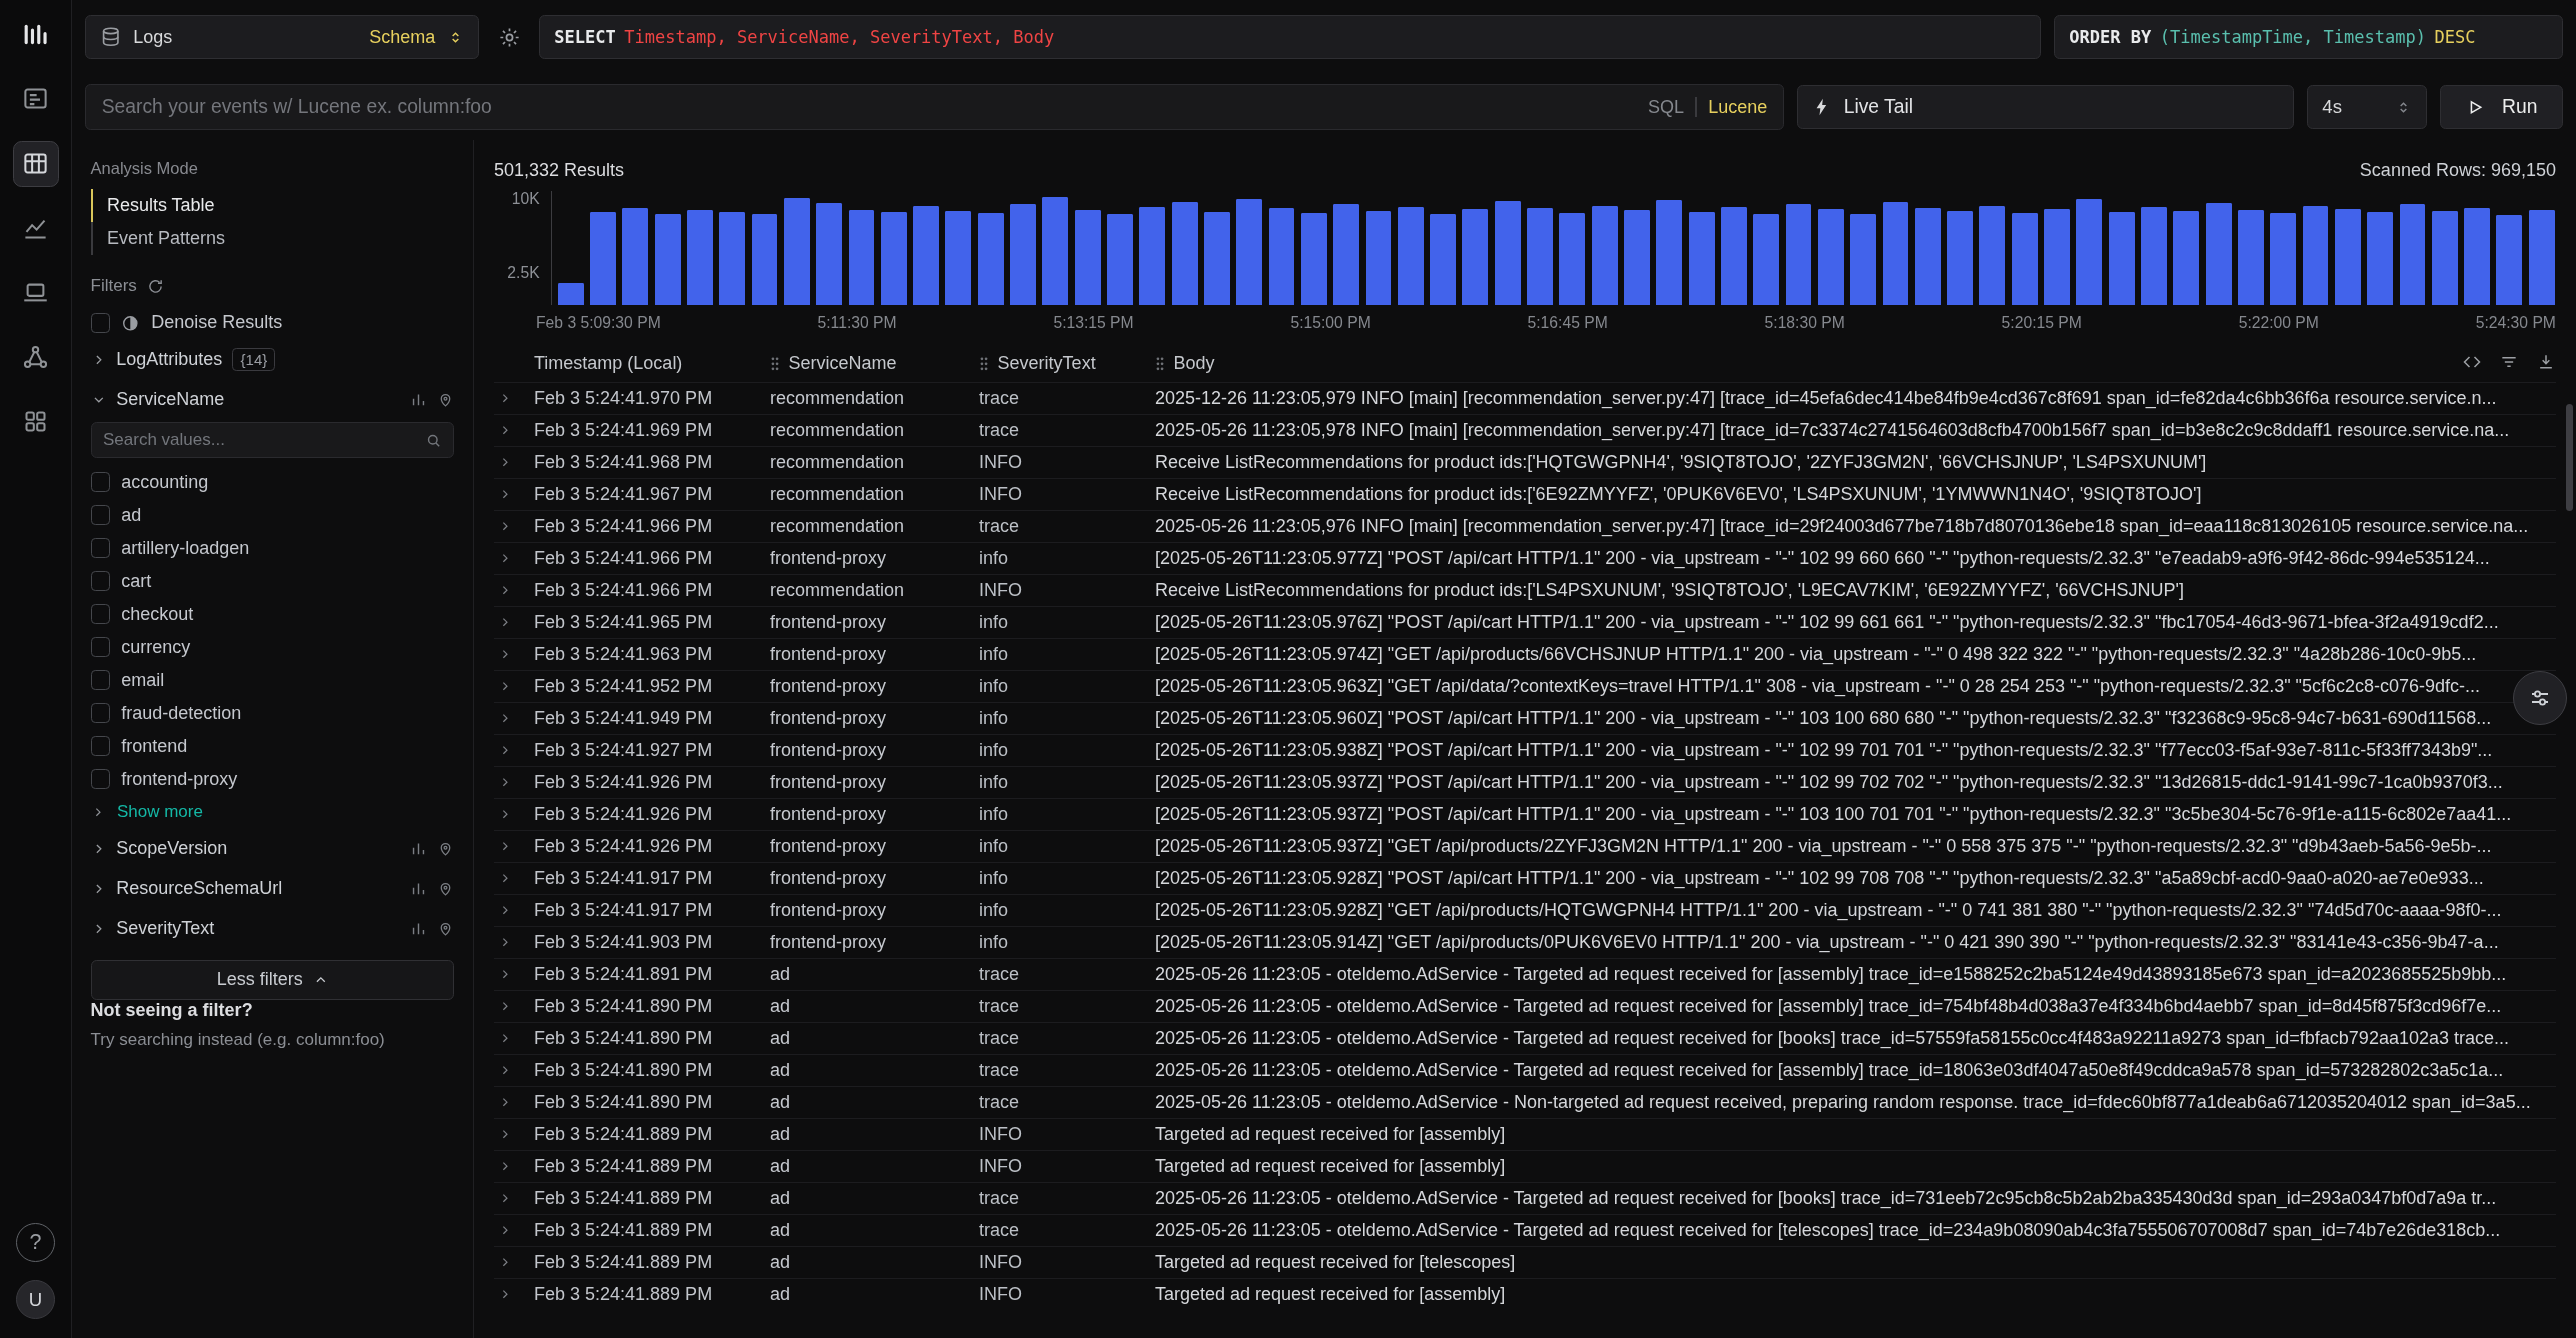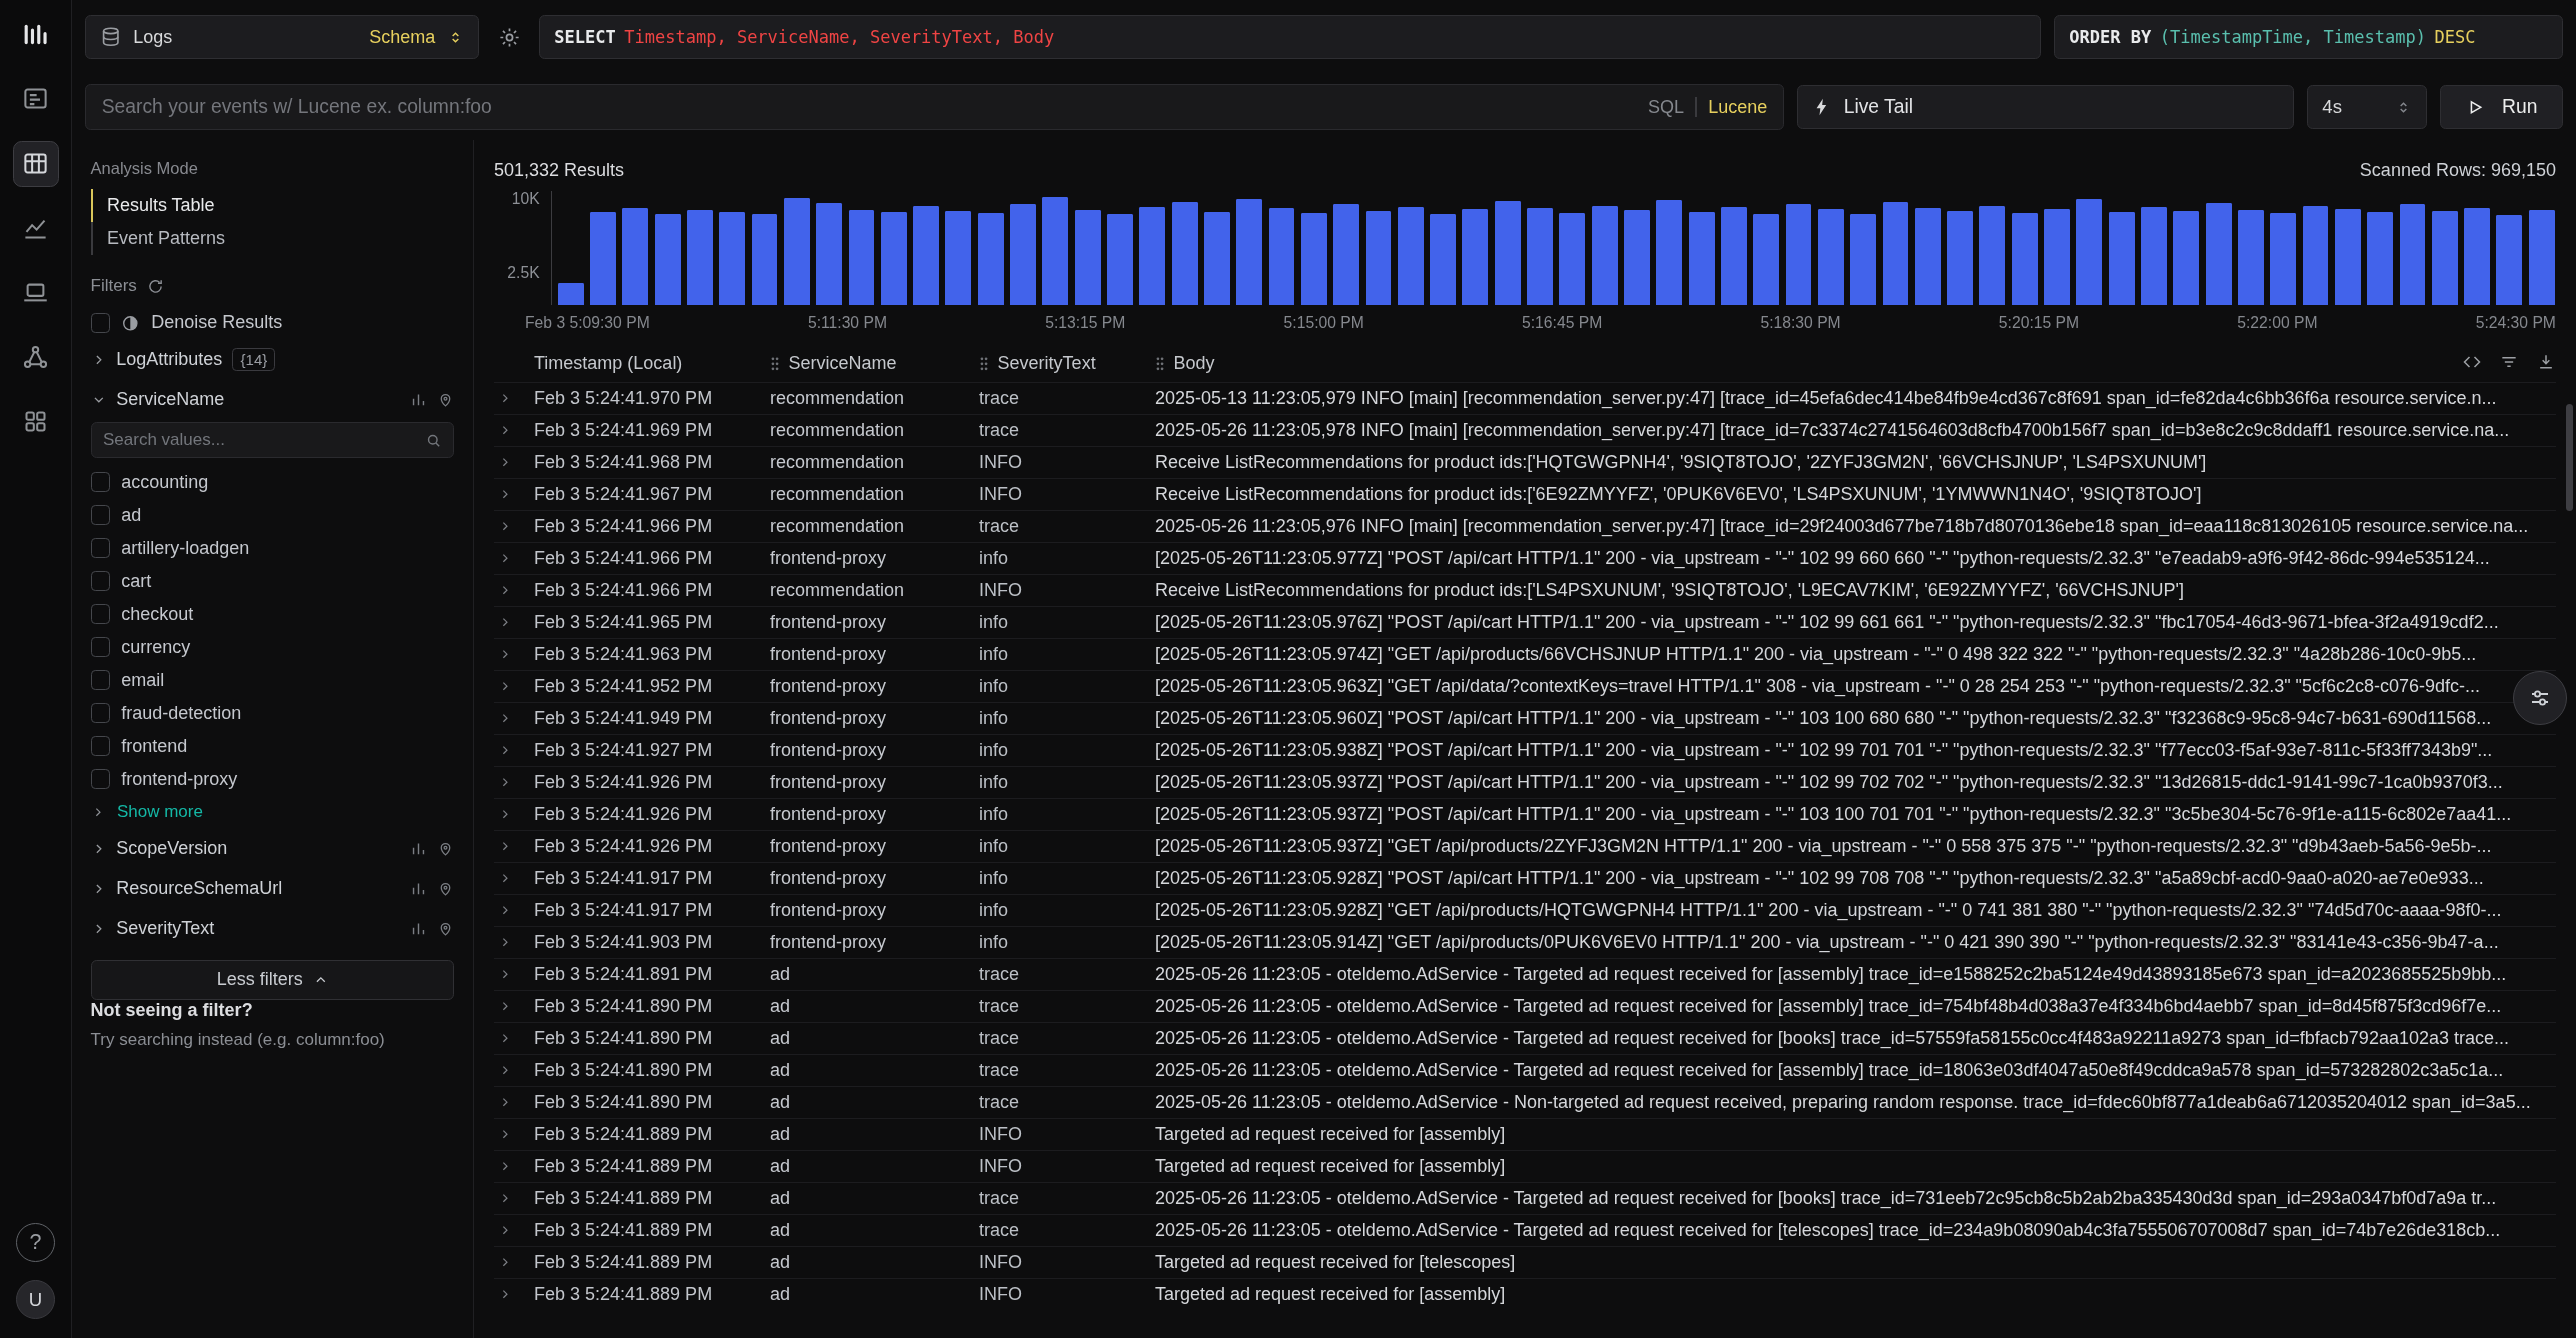--- a/index.html
+++ b/index.html
@@ -58,21 +58,21 @@
   
   .main{flex:1;min-width:0;display:flex;flex-direction:column;padding:0 20px;position:relative}
   .results-bar{display:flex;justify-content:space-between;align-items:center;margin:20px 0 10px;font-size:18px;color:#dcdde0}
   .chart-plot{display:flex;height:114px}
   .yaxis{width:57px;position:relative;flex-shrink:0}
   .ytick{position:absolute;right:11.4px;font-size:15.7px;color:#8d9096}
   .yt-10k{top:-1.4px}
   .yt-25k{top:73px}
   .bars{flex:1;display:flex;align-items:flex-end;gap:6.4px;border-left:1.4px solid #3c3c40;padding:0 1.4px 0 5.7px;min-width:0}
   .bar{flex:1;background:#4263eb;border-radius:1.4px 1.4px 0 0;min-width:0}
-  .xaxis{display:flex;justify-content:space-between;margin-left:31px;padding-top:8.6px;font-size:15.7px;color:#85888e}
+  .xaxis{display:flex;justify-content:space-between;margin-left:42px;padding-top:8.6px;font-size:15.7px;color:#85888e}
   .thead{display:flex;align-items:center;height:36px;margin-top:14.3px;font-size:18px;color:#c5c8cd;position:relative;flex-shrink:0}
   .th{display:flex;align-items:center;gap:8.6px;overflow:hidden;white-space:nowrap}
   .col-chev{width:40px;flex-shrink:0;display:flex;justify-content:flex-start;padding-left:4.3px}
   .col-ts{width:236px;flex-shrink:0}
   .col-svc{width:209px;flex-shrink:0}
   .col-sev{width:176px;flex-shrink:0}
   .col-body{flex:1;min-width:0}
   .head-icons{position:absolute;right:0;top:5.7px;display:flex;gap:17px;color:#9da0a5;background:#0d0d0e;padding-left:10px}
   .tbody{flex:1;overflow:hidden}
   .trow{display:flex;align-items:center;height:32px;border-top:0.7px solid #1c1c1f;font-size:18px}
@@ -566,21 +566,21 @@
         <div class="tbody">
             <div class="trow">
               <span class="col-chev">
                 <svg width="14.3" height="14.3" viewBox="0 0 24 24" fill="none" stroke="#7f8288" stroke-width="2">
                   <path d="M9 6l6 6-6 6"></path>
                 </svg>
               </span>
               <span class="col-ts">Feb 3 5:24:41.970 PM</span>
               <span class="col-svc">recommendation</span>
               <span class="col-sev">trace</span>
-              <span class="col-body">2025-05-13 11:23:05,979 INFO [main] [recommendation_server.py:47] [trace_id=45efa6dec414be84fb9e4cd367c8f691 span_id=fe82da4c6bb36f6a resource.service.n...</span>
+              <span class="col-body">2025-12-26 11:23:05,979 INFO [main] [recommendation_server.py:47] [trace_id=45efa6dec414be84fb9e4cd367c8f691 span_id=fe82da4c6bb36f6a resource.service.n...</span>
             </div>
             <div class="trow">
               <span class="col-chev">
                 <svg width="14.3" height="14.3" viewBox="0 0 24 24" fill="none" stroke="#7f8288" stroke-width="2">
                   <path d="M9 6l6 6-6 6"></path>
                 </svg>
               </span>
               <span class="col-ts">Feb 3 5:24:41.969 PM</span>
               <span class="col-svc">recommendation</span>
               <span class="col-sev">trace</span>

